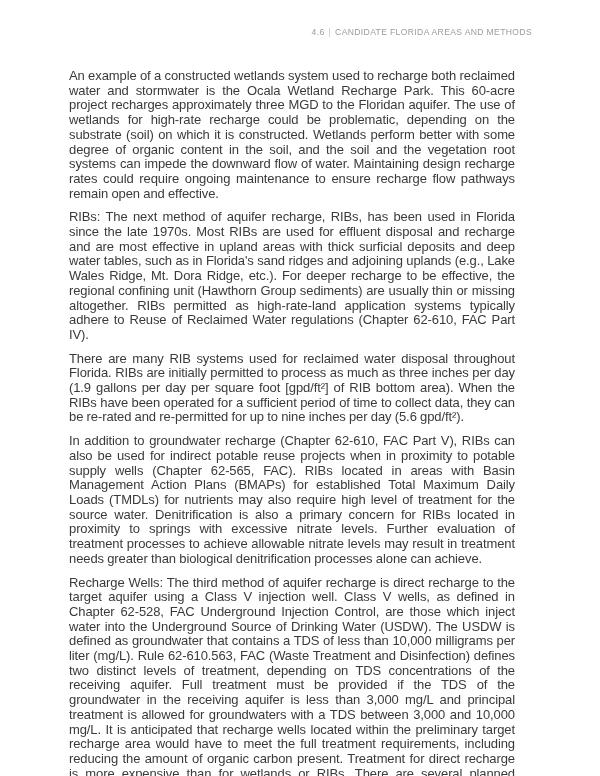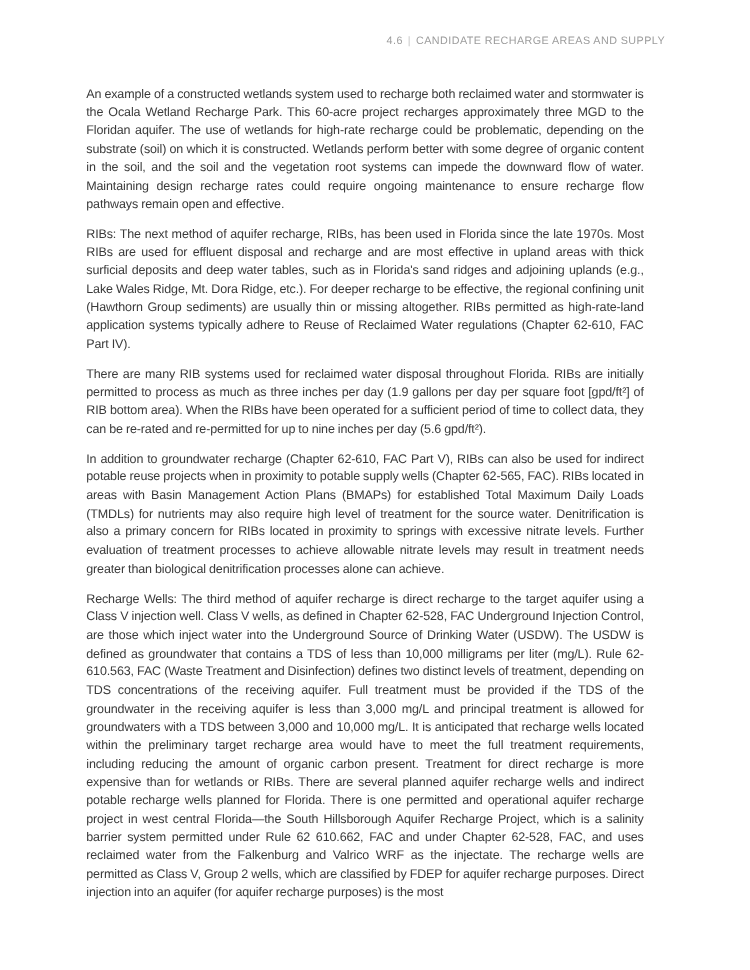--- a/index.html
+++ b/index.html
@@ -30,21 +30,21 @@
     font-weight: 300;
   }
   .content {
     position: absolute;
     top: 69px;
     left: 69px;
     width: 462px;
   }
   .para {
     margin: 0 16px 9px 0;
-    font-size: 10px;
+    font-size: 13px;
     line-height: 14.7px;
     letter-spacing: -0.1px;
     word-spacing: -0.2px;
     text-align: justify;
     color: #3a3a3a;
   }
   .para .lead {
     font-weight: normal;
   }
   .footer {
@@ -56,21 +56,21 @@
     color: #a8a8a8;
     white-space: nowrap;
   }
 </style>
 </head>
 <body>
 
 <div class="page">
 
   <div class="header">
-    <span>4.6</span><span class="sep">|</span><span>CANDIDATE RECHARGE AREAS AND SUPPLY</span>
+    <span>4.6</span><span class="sep">|</span><span>CANDIDATE FLORIDA AREAS AND METHODS</span>
   </div>
 
   <div class="content">
     <p class="para"><span class="lead"></span><span>An example of a constructed wetlands system used to recharge both reclaimed water and stormwater is the Ocala Wetland Recharge Park. This 60-acre project recharges approximately three MGD to the Floridan aquifer. The use of wetlands for high-rate recharge could be problematic, depending on the substrate (soil) on which it is constructed. Wetlands perform better with some degree of organic content in the soil, and the soil and the vegetation root systems can impede the downward flow of water. Maintaining design recharge rates could require ongoing maintenance to ensure recharge flow pathways remain open and effective.</span></p>
 
     <p class="para"><span class="lead">RIBs</span><span>: The next method of aquifer recharge, RIBs, has been used in Florida since the late 1970s. Most RIBs are used for effluent disposal and recharge and are most effective in upland areas with thick surficial deposits and deep water tables, such as in Florida's sand ridges and adjoining uplands (e.g., Lake Wales Ridge, Mt. Dora Ridge, etc.). For deeper recharge to be effective, the regional confining unit (Hawthorn Group sediments) are usually thin or missing altogether. RIBs permitted as high-rate-land application systems typically adhere to Reuse of Reclaimed Water regulations (Chapter 62-610, FAC Part IV).</span></p>
 
     <p class="para"><span class="lead"></span><span>There are many RIB systems used for reclaimed water disposal throughout Florida. RIBs are initially permitted to process as much as three inches per day (1.9 gallons per day per square foot [gpd/ft²] of RIB bottom area). When the RIBs have been operated for a sufficient period of time to collect data, they can be re-rated and re-permitted for up to nine inches per day (5.6 gpd/ft²).</span></p>
 
     <p class="para"><span class="lead"></span><span>In addition to groundwater recharge (Chapter 62-610, FAC Part V), RIBs can also be used for indirect potable reuse projects when in proximity to potable supply wells (Chapter 62-565, FAC). RIBs located in areas with Basin Management Action Plans (BMAPs) for established Total Maximum Daily Loads (TMDLs) for nutrients may also require high level of treatment for the source water. Denitrification is also a primary concern for RIBs located in proximity to springs with excessive nitrate levels. Further evaluation of treatment processes to achieve allowable nitrate levels may result in treatment needs greater than biological denitrification processes alone can achieve.</span></p>

